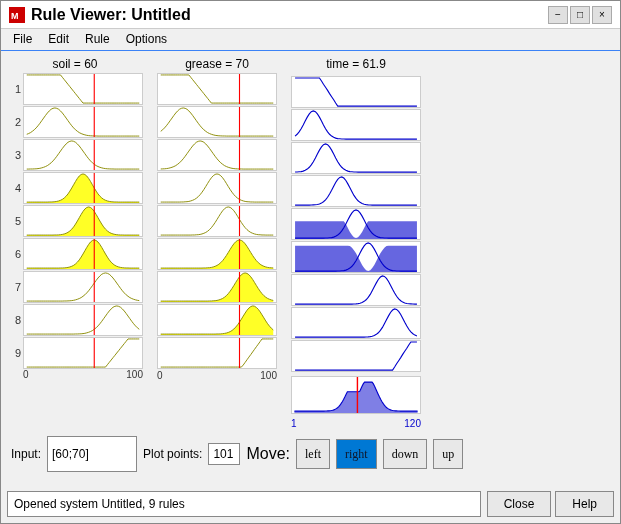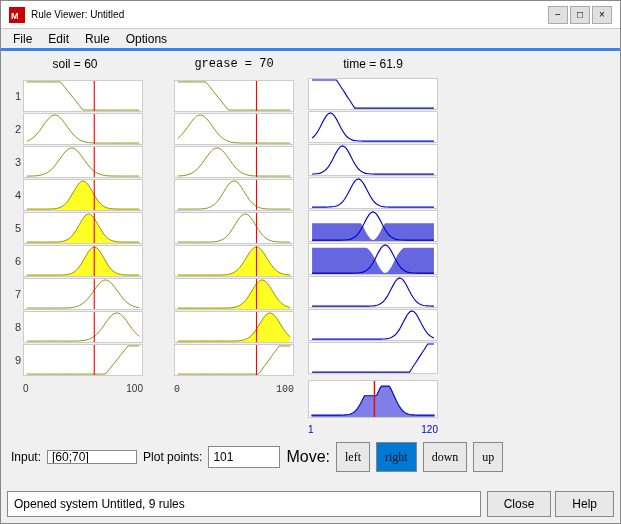--- a/index.html
+++ b/index.html
@@ -31,22 +31,22 @@
     .titlebar-left {
       display: flex;
       align-items: center;
       gap: 6px;
     }
     .titlebar-icon {
       width: 16px;
       height: 16px;
     }
     .titlebar-title {
-      font-size: 10px;
-      font-weight: normal;
+      font-size: 16px;
+      font-weight: bold;
     }
     .titlebar-controls {
       display: flex;
       gap: 2px;
     }
     .titlebar-btn {
       width: 20px;
       height: 18px;
       background: #e0e0e0;
       border: 1px solid #aaa;
@@ -54,21 +54,21 @@
       cursor: pointer;
       display: flex;
       align-items: center;
       justify-content: center;
     }
     .menubar {
       display: flex;
       gap: 0;
       padding: 2px 4px;
       background: #f0f0f0;
-      border-bottom: 3px solid #3b82f6;
+      border-bottom: 1px solid #3b82f6;
       height: 22px;
     }
     .menu-item {
       padding: 1px 8px;
       font-size: 12px;
       cursor: pointer;
     }
     .main-content {
       flex: 1;
       display: flex;
@@ -78,21 +78,20 @@
     }
     .rules-area {
       flex: 1;
       display: flex;
       flex-direction: row;
       gap: 8px;
     }
     .column-group {
       display: flex;
       flex-direction: column;
-      gap: 7px;
     }
     .col-header {
       font-size: 12px;
       margin-bottom: 2px;
       text-align: center;
     }
     .plots-container {
       display: flex;
       flex-direction: column;
       gap: 1px;
@@ -180,31 +179,31 @@
     }
     .input-label {
       font-size: 12px;
     }
     .input-field {
       border: 1px solid #888;
       background: white;
       padding: 2px 4px;
       font-size: 12px;
       width: 90px;
-      height: 14px;
+      height: 36px;
     }
     .plot-points-label {
       font-size: 12px;
     }
     .plot-points-field {
       border: 1px solid #888;
       background: white;
       padding: 2px 4px;
       font-size: 12px;
-      width: 72px;
+      width: 32px;
       height: 22px;
     }
     .move-label {
       font-size: 16px;
     }
     .move-btn {
       border: 1px solid #888;
       background: #e8e8e8;
       padding: 2px 8px;
       font-size: 12px;
@@ -351,21 +350,21 @@
     <line x1="72" y1="0" x2="72" y2="32" stroke="red" stroke-width="1.2"></line>
   </svg></div>
             </div>
           </div>
         <div class="axis-container">
           <span>0</span>
           <span>100</span>
         </div>
       </div>
 
-      <div class="column-group" style="margin-left:23px;font-family:Liberation Mono, monospace;">
+      <div class="column-group" style="margin-left:6px;">
         <div class="col-header">grease = 70</div>
         <div class="plots-container" id="grease-plots">
         <div class="plot-row">
               <div class="mini-plot"><svg viewBox="0 0 120 32" xmlns="http://www.w3.org/2000/svg">
     <path d="M0.0,1.0 L2.0,1.0 L4.0,1.0 L6.0,1.0 L8.0,1.0 L10.0,1.0 L12.0,1.0 L14.0,1.0 L16.0,1.0 L18.0,1.0 L20.0,1.0 L22.0,1.0 L24.0,1.0 L26.0,1.0 L28.0,1.0 L30.0,1.0 L32.0,3.5 L34.0,6.0 L36.0,8.5 L38.0,11.0 L40.0,13.5 L42.0,16.0 L44.0,18.5 L46.0,21.0 L48.0,23.5 L50.0,26.0 L52.0,28.5 L54.0,31.0 L56.0,31.0 L58.0,31.0 L60.0,31.0 L62.0,31.0 L64.0,31.0 L66.0,31.0 L68.0,31.0 L70.0,31.0 L72.0,31.0 L74.0,31.0 L76.0,31.0 L78.0,31.0 L80.0,31.0 L82.0,31.0 L84.0,31.0 L86.0,31.0 L88.0,31.0 L90.0,31.0 L92.0,31.0 L94.0,31.0 L96.0,31.0 L98.0,31.0 L100.0,31.0 L102.0,31.0 L104.0,31.0 L106.0,31.0 L108.0,31.0 L110.0,31.0 L112.0,31.0 L114.0,31.0 L116.0,31.0 L118.0,31.0 L120.0,31.0 L120,32 L0,32 Z" fill="none" opacity="0.85"></path>
     <path d="M0.0,1.0 L2.0,1.0 L4.0,1.0 L6.0,1.0 L8.0,1.0 L10.0,1.0 L12.0,1.0 L14.0,1.0 L16.0,1.0 L18.0,1.0 L20.0,1.0 L22.0,1.0 L24.0,1.0 L26.0,1.0 L28.0,1.0 L30.0,1.0 L32.0,3.5 L34.0,6.0 L36.0,8.5 L38.0,11.0 L40.0,13.5 L42.0,16.0 L44.0,18.5 L46.0,21.0 L48.0,23.5 L50.0,26.0 L52.0,28.5 L54.0,31.0 L56.0,31.0 L58.0,31.0 L60.0,31.0 L62.0,31.0 L64.0,31.0 L66.0,31.0 L68.0,31.0 L70.0,31.0 L72.0,31.0 L74.0,31.0 L76.0,31.0 L78.0,31.0 L80.0,31.0 L82.0,31.0 L84.0,31.0 L86.0,31.0 L88.0,31.0 L90.0,31.0 L92.0,31.0 L94.0,31.0 L96.0,31.0 L98.0,31.0 L100.0,31.0 L102.0,31.0 L104.0,31.0 L106.0,31.0 L108.0,31.0 L110.0,31.0 L112.0,31.0 L114.0,31.0 L116.0,31.0 L118.0,31.0 L120.0,31.0" fill="none" stroke="#8a8a00" stroke-width="1"></path>
     <line x1="84" y1="0" x2="84" y2="32" stroke="red" stroke-width="1.2"></line>
   </svg></div>
             </div>
             <div class="plot-row">

